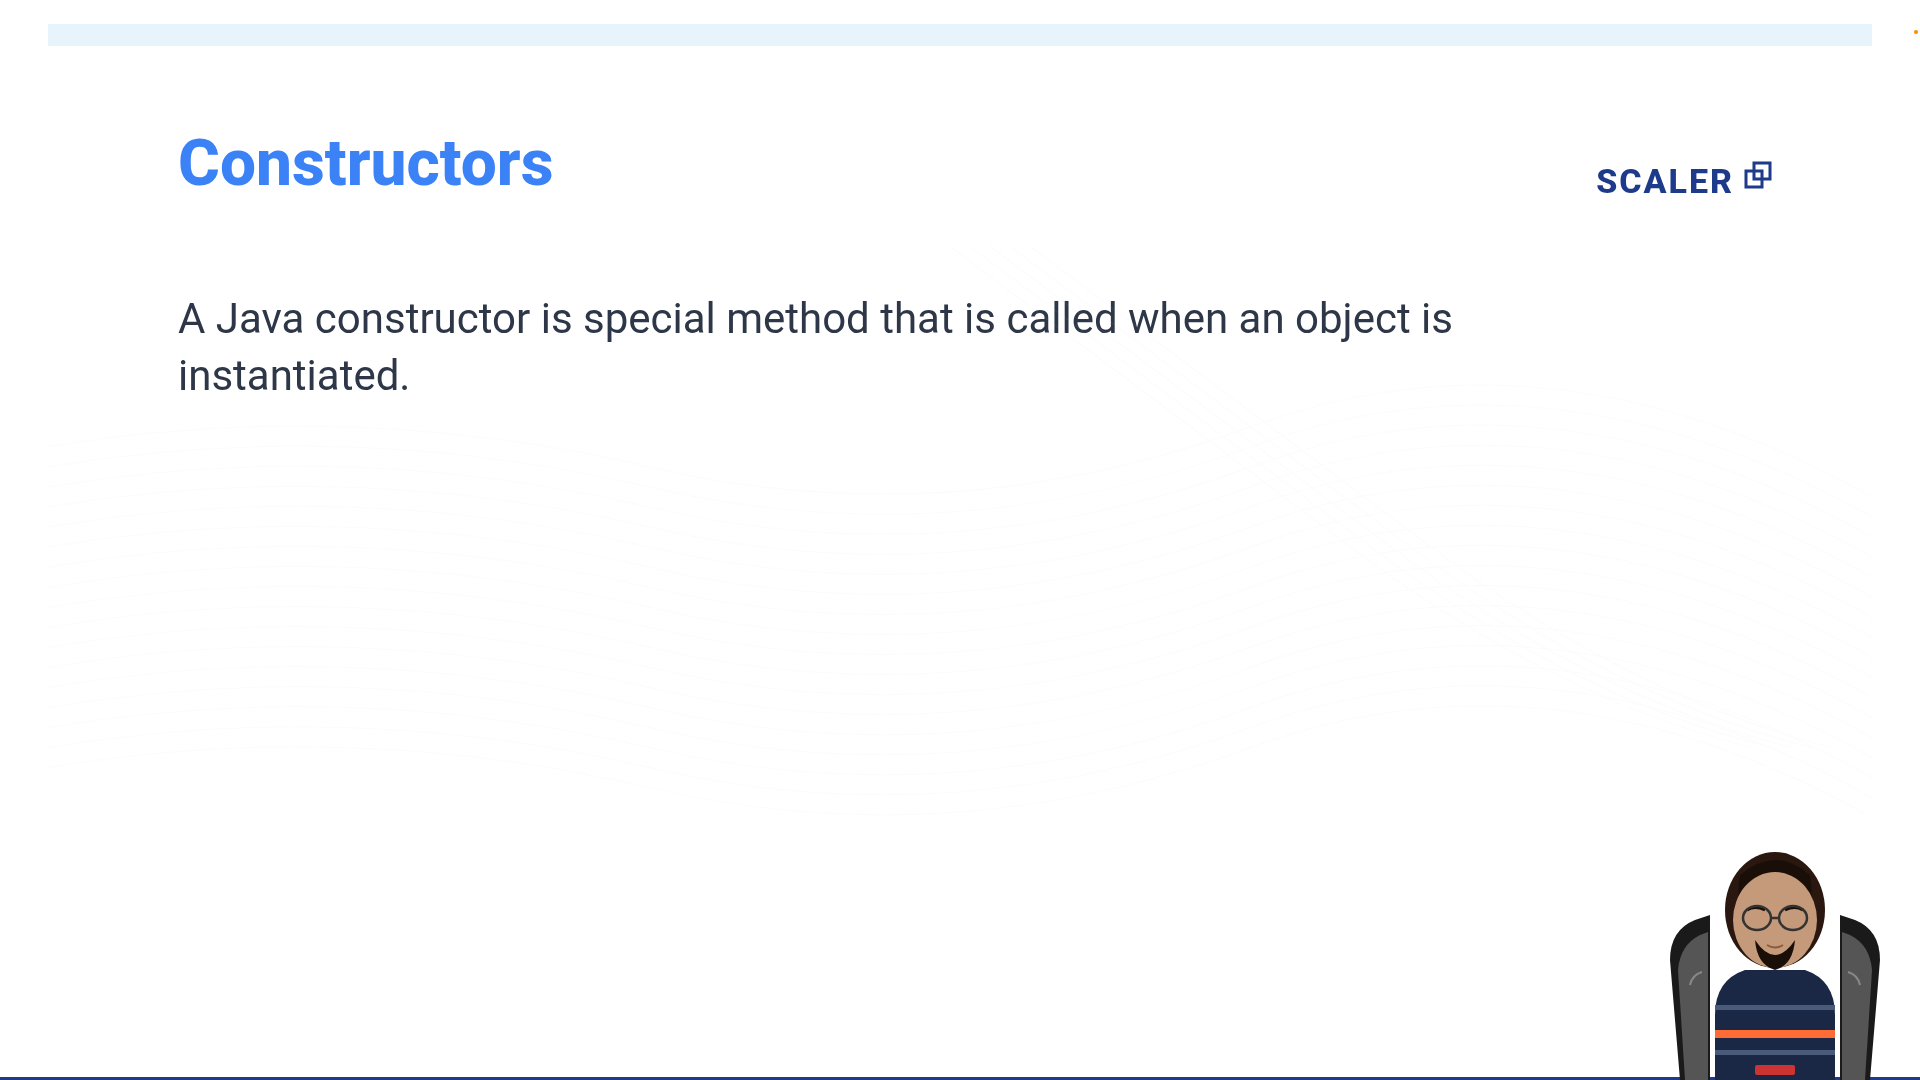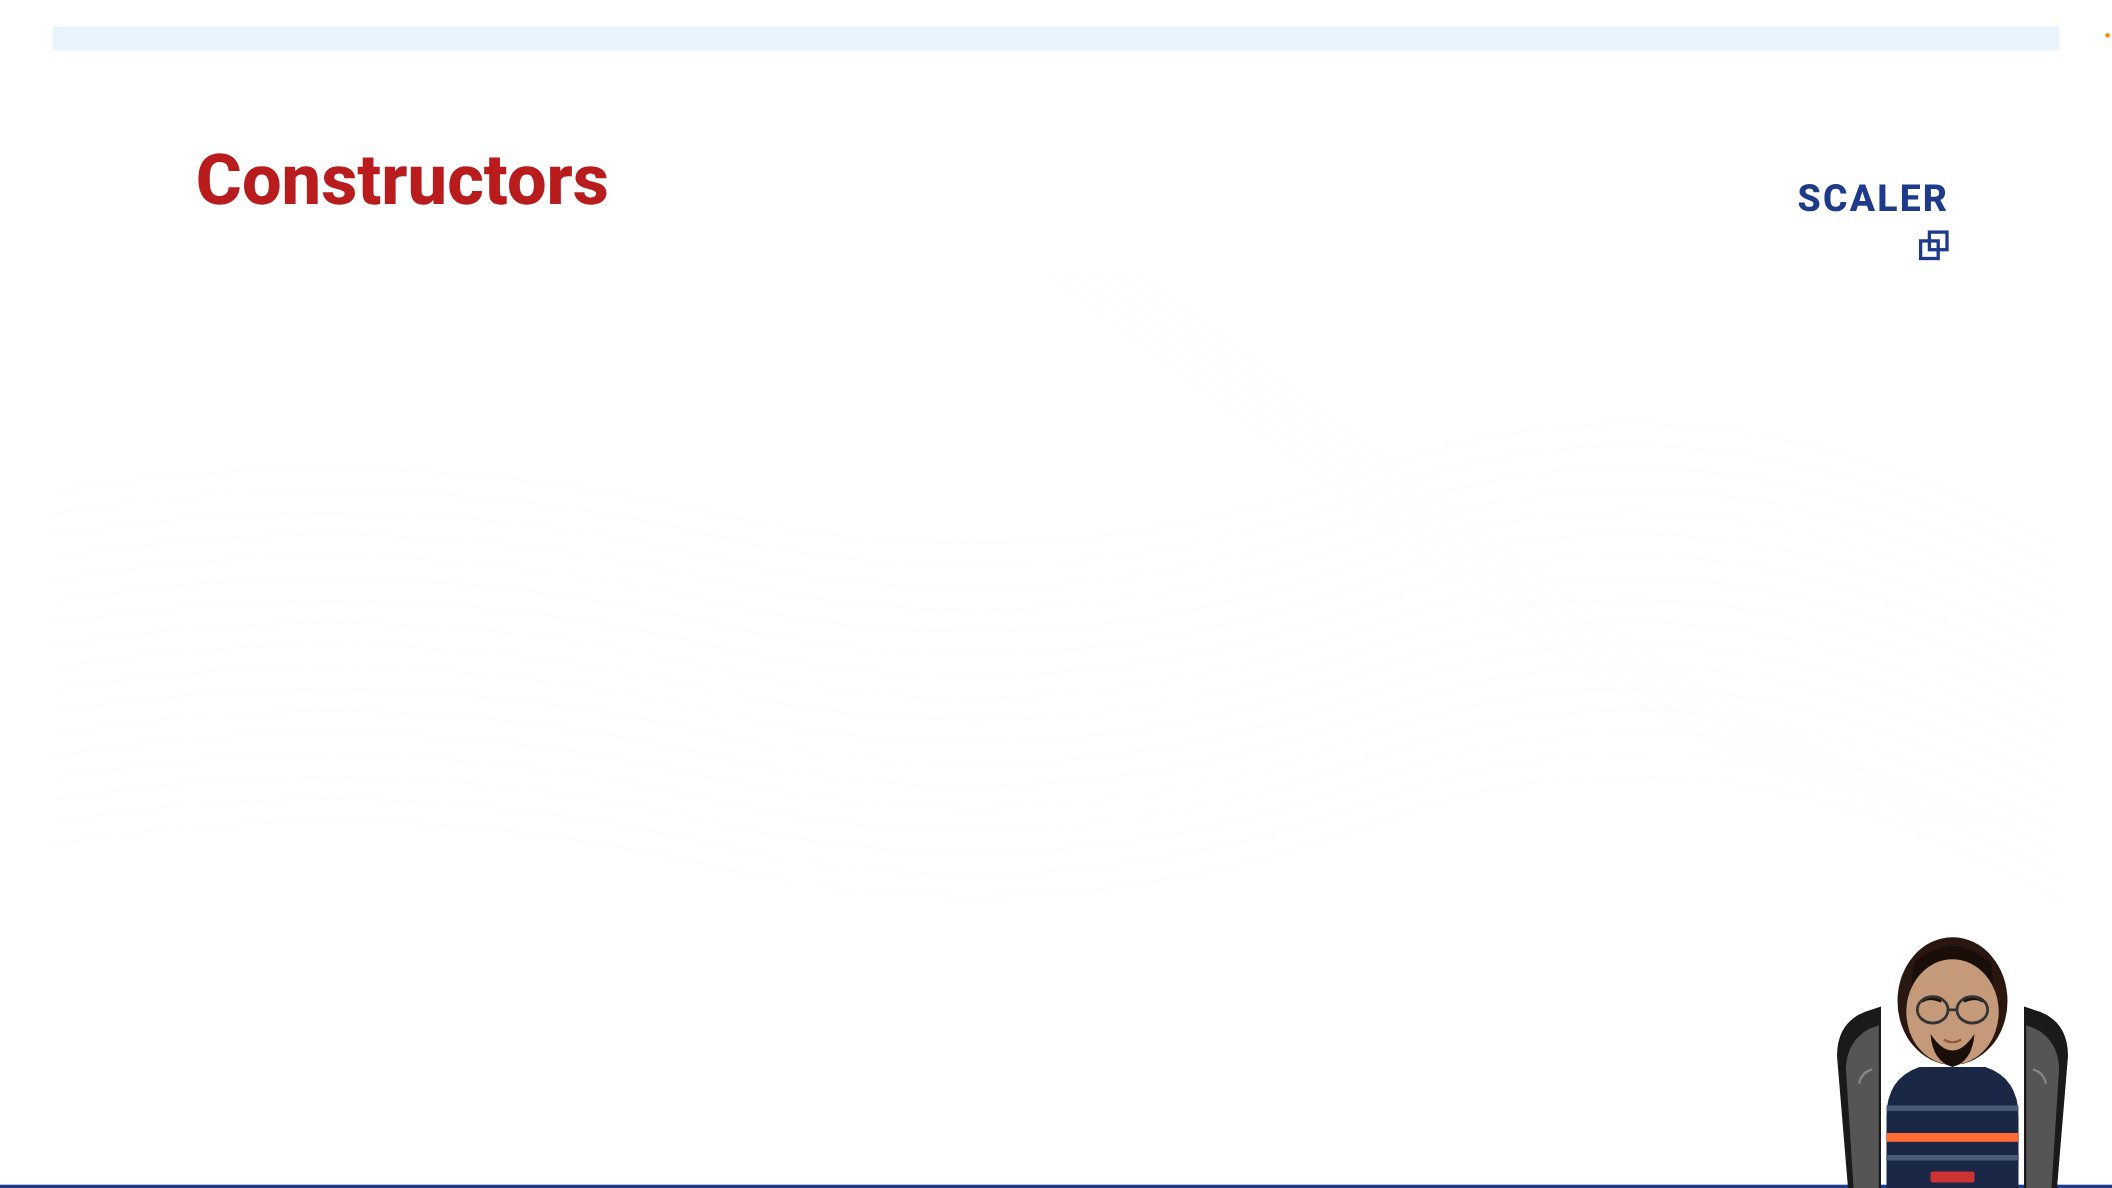--- a/index.html
+++ b/index.html
@@ -44,41 +44,40 @@
       bottom: 0;
       pointer-events: none;
       opacity: 0.08;
     }
     
     .brand {
       position: absolute;
       top: 115px;
       right: 100px;
       display: flex;
-      align-items: flex-end;
+      align-items: flex-start;
       gap: 8px;
-      flex-direction: column;
     }
     
     .brand-text {
       font-size: 34px;
       font-weight: 800;
       letter-spacing: 2px;
       color: #1e3a8a;
     }
     
     .brand-icon {
       width: 30px;
       height: 30px;
     }
     
     .slide-title {
       font-size: 64px;
       font-weight: 800;
-      color: #b91c1c;
+      color: #3b82f6;
       margin-bottom: 90px;
     }
     
     .body-text {
       font-size: 42px;
       font-weight: 400;
       color: #2d3748;
       line-height: 1.35;
       margin-bottom: 14px;
       max-width: 1450px;
@@ -166,20 +165,21 @@
   <div class="brand">
     <span class="brand-text">SCALER</span>
     <svg class="brand-icon" viewBox="0 0 30 30">
       <rect x="4" y="10" width="16" height="16" fill="none" stroke="#1e3a8a" stroke-width="3"></rect>
       <rect x="12" y="2" width="16" height="16" fill="none" stroke="#1e3a8a" stroke-width="3"></rect>
     </svg>
   </div>
 
   <h1 class="slide-title">Constructors</h1>
 
+  <p class="body-text">A Java constructor is special method that is called when an object is instantiated.</p>
 
 </div>
 
 <div class="bottom-border"></div>
 
 <div class="webcam-overlay">
   <svg class="chair-back" viewBox="0 0 230 180">
     <path d="M 20 180 L 10 60 Q 10 30, 35 20 L 50 15 L 50 180 Z" fill="#1a1a1a"></path>
     <path d="M 210 180 L 220 60 Q 220 30, 195 20 L 180 15 L 180 180 Z" fill="#1a1a1a"></path>
     <path d="M 25 180 L 18 70 Q 20 45, 40 35 L 48 32 L 48 180 Z" fill="#555"></path>

